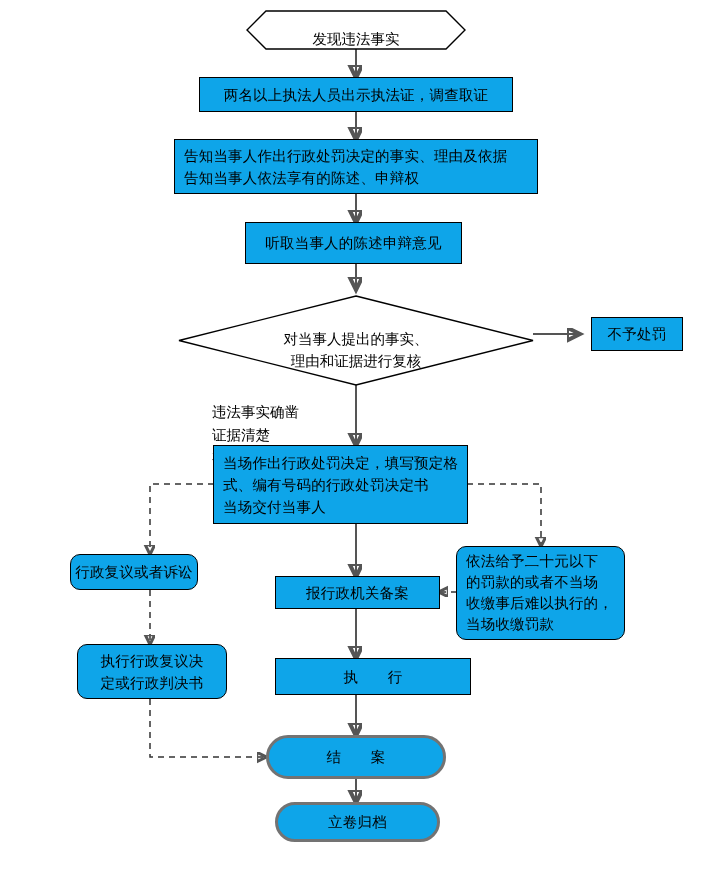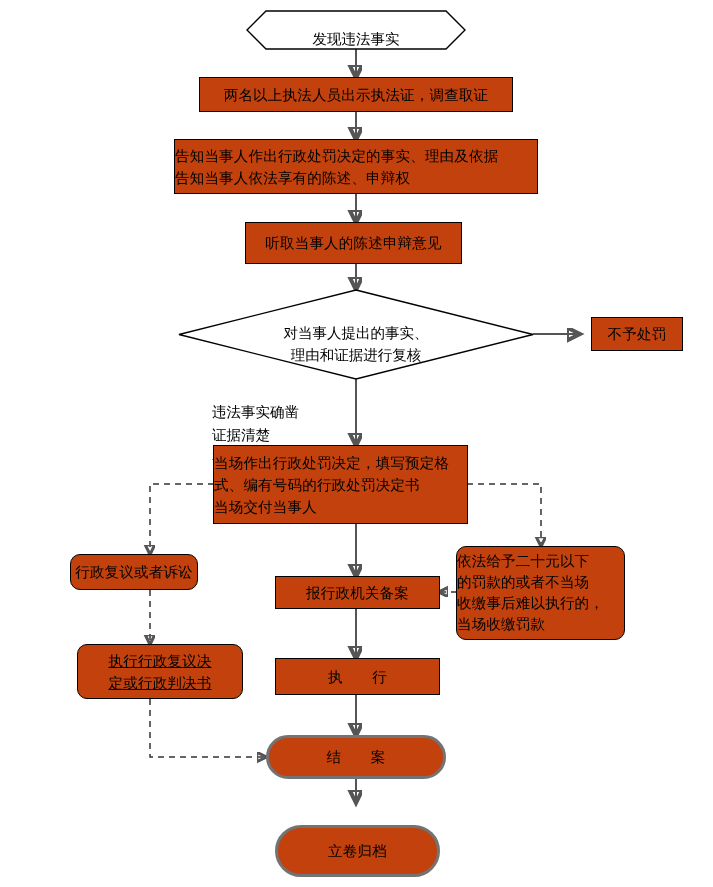--- a/index.html
+++ b/index.html
@@ -20,36 +20,37 @@
     box-sizing: border-box;
     display: flex;
     align-items: center;
     justify-content: center;
     text-align: center;
     color: #000000;
     font-size: 14.5px;
     line-height: 22px;
     letter-spacing: 0.2px;
     white-space: pre-line;
-    background: #c2410c;
+    background: #0ea5e9;
   }
   .rect {
     border: 1px solid #000000;
   }
   .rounded {
     border: 1px solid #000000;
     border-radius: 10px;
   }
   .stadium {
     border: 3px solid #737373;
     border-radius: 26px;
   }
   .node.left-text {
     justify-content: flex-start;
     text-align: left;
+    padding-left: 9px;
   }
   .hexwrap, .diamondwrap {
     position: absolute;
     display: flex;
     align-items: center;
     justify-content: center;
     text-align: center;
     color: #000000;
     font-size: 14.5px;
     line-height: 22px;
@@ -158,21 +159,21 @@
 
   <div class="node rect left-text" style="left:174px; top:139px; width:364px; height:55px;">
     <span>告知当事人作出行政处罚决定的事实、理由及依据
 告知当事人依法享有的陈述、申辩权</span>
   </div>
 
   <div class="node rect" style="left:245px; top:222px; width:217px; height:42px;">
     <span>听取当事人的陈述申辩意见</span>
   </div>
 
-  <div class="diamondwrap" style="left:178px; top:289px; width:356px; height:91px;">
+  <div class="diamondwrap" style="left:178px; top:295px; width:356px; height:91px;">
     <svg width="356" height="91" viewBox="0 0 356 91">
       <polygon points="178,1 355,45.5 178,90 1,45.5" fill="#ffffff" stroke="#000000" stroke-width="1.4"></polygon>
     </svg>
     <span>对当事人提出的事实、
 理由和证据进行复核</span>
   </div>
 
   <div class="node rect" style="left:591px; top:317px; width:92px; height:34px;">
     <span>不予处罚</span>
   </div>
@@ -186,41 +187,41 @@
   <div class="node rect left-text" style="left:213px; top:445px; width:255px; height:79px;">
     <span>当场作出行政处罚决定，填写预定格
 式、编有号码的行政处罚决定书
 当场交付当事人</span>
   </div>
 
   <div class="node rounded" style="left:70px; top:554px; width:128px; height:36px;">
     <span>行政复议或者诉讼</span>
   </div>
 
-  <div class="node rounded" style="left:77px; top:644px; width:166px; height:55px;text-decoration:underline;">
+  <div class="node rounded" style="left:77px; top:644px; width:150px; height:55px;">
     <span>执行行政复议决
 定或行政判决书</span>
   </div>
 
   <div class="node rect" style="left:275px; top:576px; width:165px; height:33px;">
     <span>报行政机关备案</span>
   </div>
 
   <div class="node rounded left-text" style="left:456px; top:546px; width:169px; height:94px; line-height:21px;">
     <span>依法给予二十元以下
 的罚款的或者不当场
 收缴事后难以执行的，
 当场收缴罚款</span>
   </div>
 
-  <div class="node rect" style="left:275px; top:658px; width:165px; height:37px;">
+  <div class="node rect" style="left:275px; top:658px; width:196px; height:37px;">
     <span>执　　行</span>
   </div>
 
   <div class="node stadium" style="left:266px; top:735px; width:180px; height:44px;">
     <span>结　　案</span>
   </div>
 
-  <div class="node stadium" style="left:275px; top:802px; width:165px; height:52px;margin-top:23px;">
+  <div class="node stadium" style="left:275px; top:802px; width:165px; height:40px;">
     <span>立卷归档</span>
   </div>
 
 </div>
 
 </body></html>

